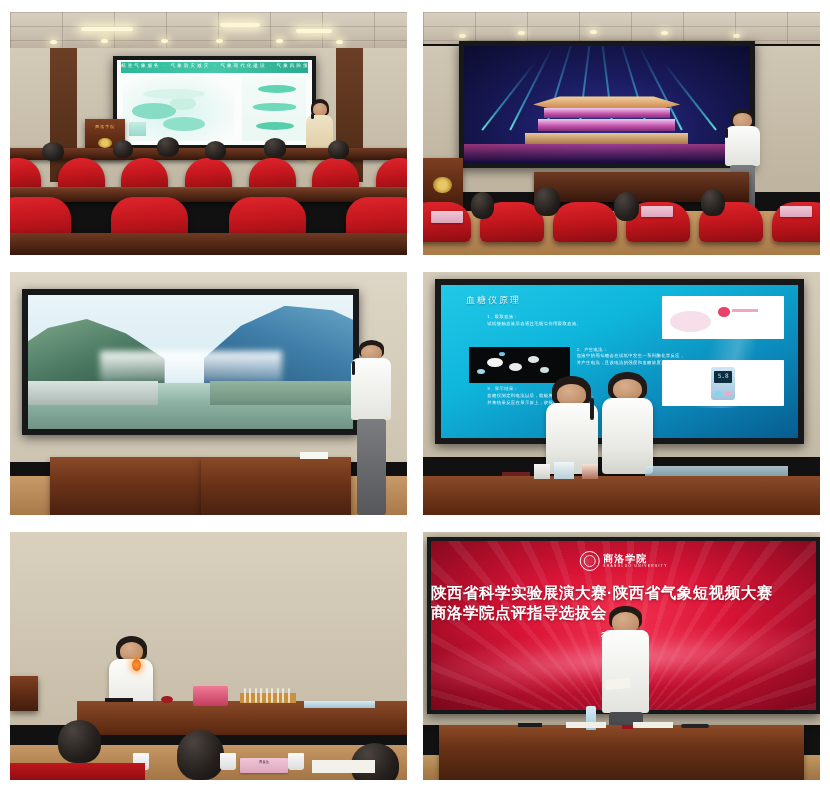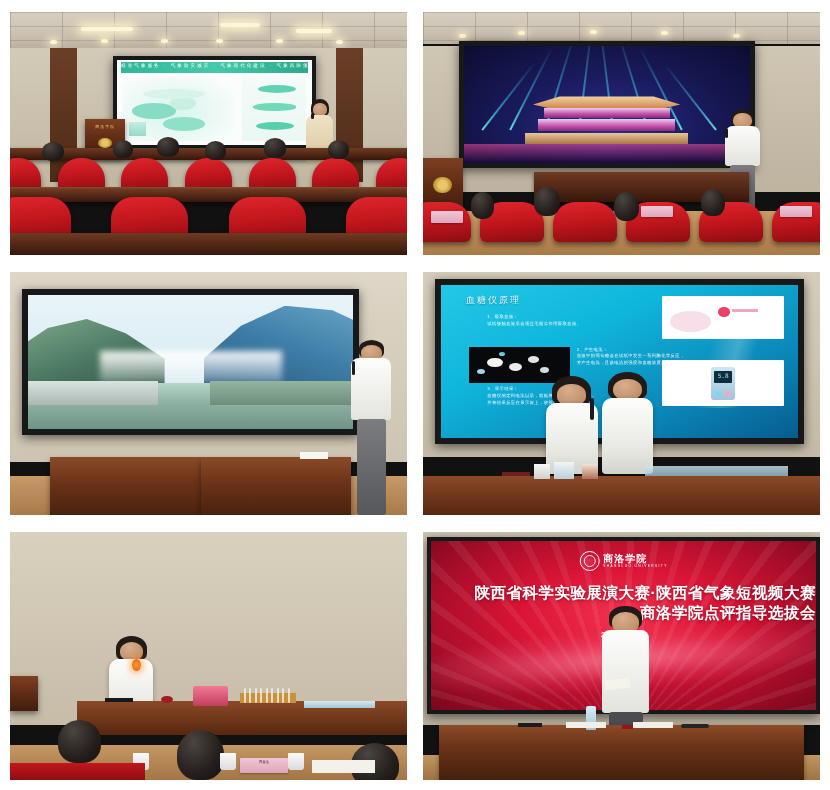--- a/index.html
+++ b/index.html
@@ -193,21 +193,21 @@
     background:repeating-conic-gradient(from 200deg at 50% 120%,rgba(255,255,255,.07) 0deg 2deg,transparent 2deg 7deg);}
   .logo-wrap{position:absolute;left:50%;top:6%;transform:translateX(-50%);
     display:flex;align-items:center;gap:4px;}
   .logo-seal{width:18px;height:18px;border-radius:50%;
     border:1.6px solid #fff;position:relative;
     background:radial-gradient(circle,rgba(255,255,255,.12),transparent 70%);}
   .logo-seal::after{content:"";position:absolute;inset:3px;border:1px solid rgba(255,255,255,.85);
     border-radius:50%;}
   .logo-text{color:#fff;font-size:10px;font-weight:bold;letter-spacing:1px;line-height:1;}
   .logo-en{display:block;font-size:3.2px;letter-spacing:1.4px;font-weight:normal;margin-top:1.5px;}
-  .banner-t1,.banner-t2{position:absolute;left:0;right:0;text-align:right;color:#fff;
+  .banner-t1,.banner-t2{position:absolute;left:0;right:0;text-align:left;color:#fff;
     font-weight:bold;text-shadow:0 1px 3px rgba(90,0,15,.6);white-space:nowrap;}
   .banner-t1{top:25%;font-size:15.5px;letter-spacing:.5px;}
   .banner-t2{top:36.5%;font-size:15.5px;letter-spacing:.5px;}
   .banner-date{position:absolute;left:0;right:0;top:52%;text-align:center;color:#fff;
     font-size:8px;font-weight:bold;letter-spacing:1px;}
   .longdesk{position:absolute;left:4%;right:4%;
     background:linear-gradient(180deg,#8d4b28 0%,#6a3317 40%,#46200e 100%);
     box-shadow:0 2px 5px rgba(0,0,0,.4);}
   .bottle{position:absolute;border-radius:2px 2px 1px 1px;
     background:linear-gradient(180deg,#d9eef6,#9ec6d8);}

